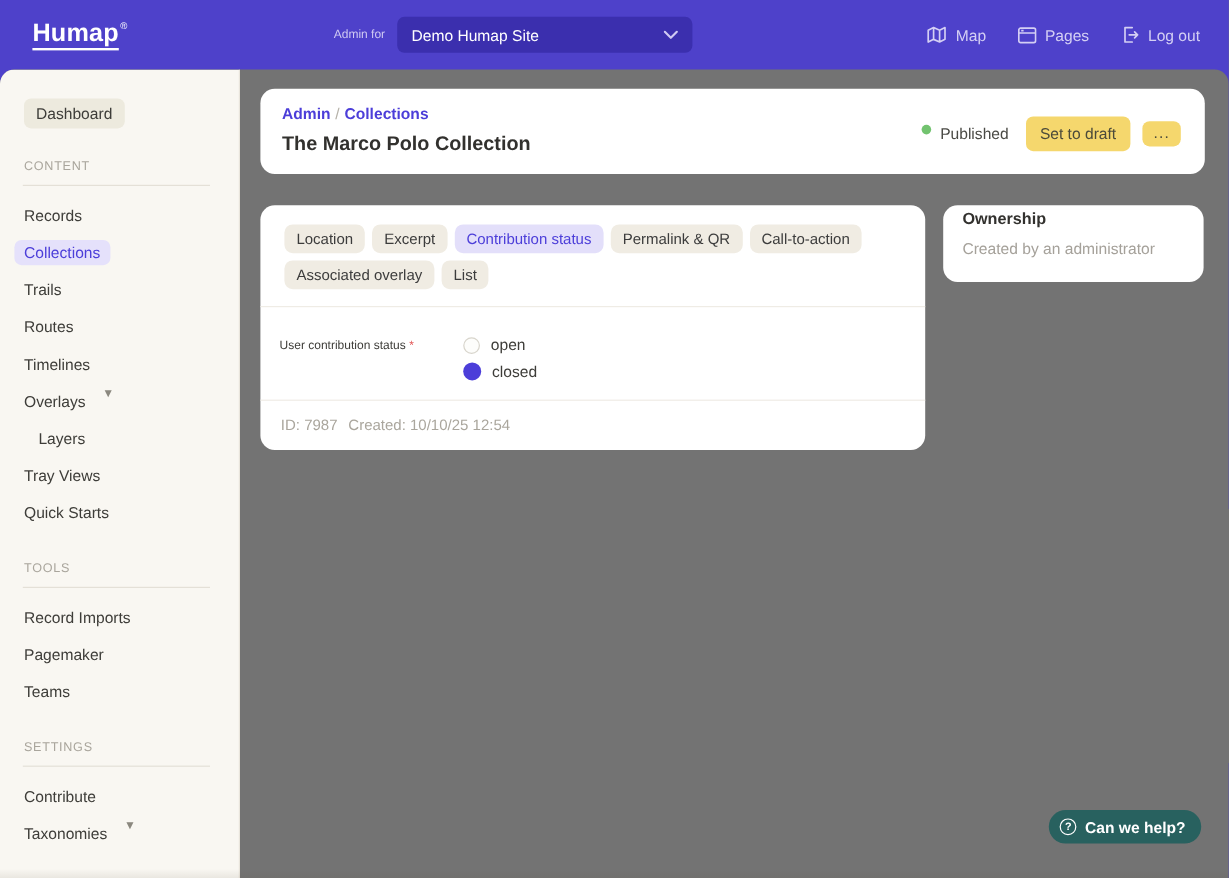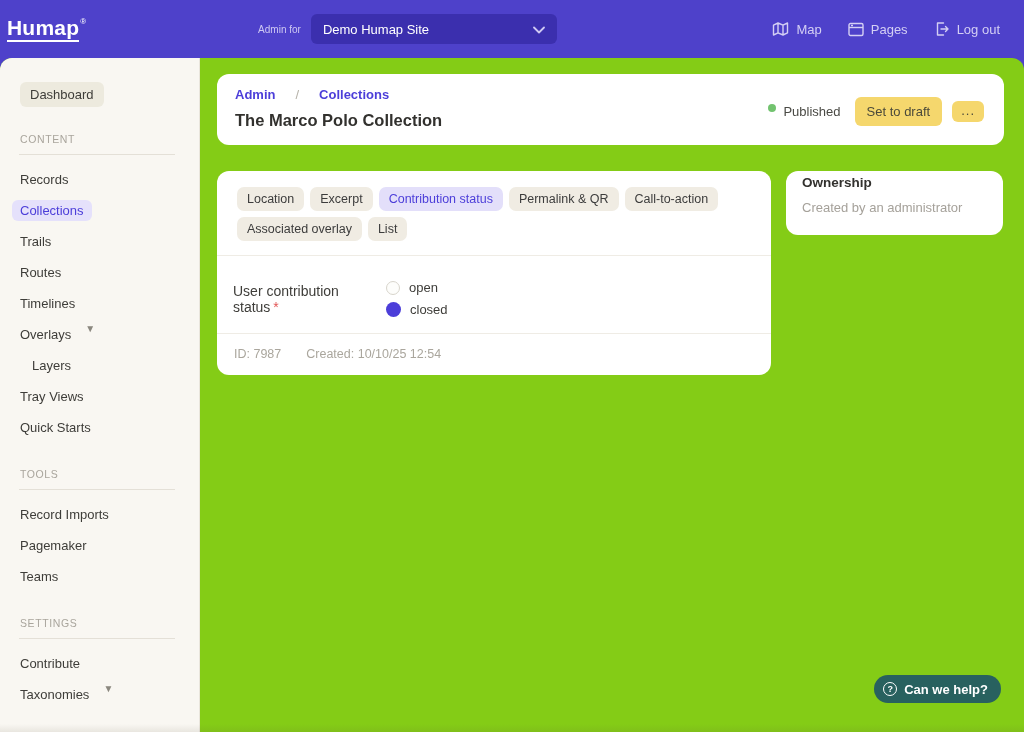--- a/index.html
+++ b/index.html
@@ -6,21 +6,21 @@
   html,body { width:1024px; height:732px; overflow:hidden; }
   body {
     font-family:"Liberation Sans", sans-serif;
     background:#4e41ca;
     position:relative;
   }
 
   
   .topbar {
     height:58px; display:flex; align-items:center;
-    padding:0 24px 0 7px; color:#fff; position:relative;
+    padding:0 24px 0 27px; color:#fff; position:relative;
   }
   .logo { display:flex; align-items:flex-start; cursor:pointer; }
   .logo-text {
     font-size:21px; font-weight:bold; letter-spacing:0.2px;
     border-bottom:2.5px solid #fff; padding-bottom:1px; line-height:1.1;
   }
   .logo-reg { font-size:8px; margin-left:1px; margin-top:1px; }
   .admin-for-wrap { display:flex; align-items:center; margin-left:172px; gap:10px; }
   .admin-for-label { font-size:10px; color:#cfc9f3; }
   .site-select {
@@ -30,21 +30,21 @@
   }
   .site-select-value { font-size:13px; color:#fff; }
   .topnav { margin-left:auto; display:flex; align-items:center; gap:26px; }
   .topnav-item { display:flex; align-items:center; gap:7px; color:#d4cff4; font-size:13px; cursor:pointer; }
   .topnav-item svg { display:block; }
 
   
   .shell {
     position:absolute; top:58px; left:0; right:0; bottom:0;
     border-radius:12px 12px 0 0; overflow:hidden; display:flex;
-    background:#84cc16;
+    background:#737373;
   }
 
   
   .sidebar {
     width:200px; background:#f9f7f2; border-right:1px solid #e9e5dc;
     padding-top:24px; flex-shrink:0;
   }
   .dash-pill {
     display:inline-block; margin-left:20px; background:#edeade; color:#3e3d39;
     font-size:13px; padding:5px 10px; border-radius:6px; cursor:pointer;
@@ -65,21 +65,21 @@
   .side-item.indent { padding-left:32px; }
   .side-caret { color:#8b887f; font-size:10px; line-height:1; }
 
   
   .main { flex:1; position:relative; padding:16px 20px 0 17px; }
 
   .page-head-card {
     background:#fff; border-radius:12px; padding:13px 20px 15px 18px;
     display:flex; align-items:flex-start; justify-content:space-between;
   }
-  .breadcrumb { font-size:13px; display:flex; gap:20px; align-items:center; }
+  .breadcrumb { font-size:13px; display:flex; gap:4px; align-items:center; }
   .crumb { color:#4c3ed9; font-weight:bold; cursor:pointer; }
   .crumb-sep { color:#b5b1a8; }
   .page-title { margin-top:9px; font-size:16.5px; font-weight:bold; color:#32312e; }
   .head-right { display:flex; align-items:center; gap:10px; margin-top:10px; }
   .status { display:flex; gap:7px; font-size:13px; color:#4a4a45; margin-right:4px; }
   .status-dot { width:8px; height:8px; border-radius:50%; background:#72c36f; }
   .btn-yellow {
     background:#f5d76d; border:none; border-radius:6px; font-size:13px;
     color:#4b4a3a; padding:7px 12px; cursor:pointer;
     font-family:"Liberation Sans", sans-serif;
@@ -94,36 +94,36 @@
     border-bottom:1px solid #efece5; flex-wrap:wrap;
   }
   .tab {
     background:#f0ece3; color:#3c3c3c; font-size:12.5px;
     padding:5px 10px; border-radius:7px; cursor:pointer; white-space:nowrap;
   }
   .tab.active { background:#e3dffa; color:#4c3ed9; }
 
   .form-area { padding:24px 16px 16px 16px; }
   .field-row { display:flex; }
-  .field-label { width:153px; font-size:14px; color:#3e3d39; padding-top:3px; }
+  .field-label { width:153px; font-size:10px; color:#3e3d39; padding-top:3px; }
   .req { color:#e25555; margin-left:3px; }
   .radio-group { display:flex; flex-direction:column; gap:7px; }
   .radio-option { display:flex; align-items:center; gap:9px; cursor:pointer; }
   .radio-circle {
     width:14px; height:14px; border-radius:50%;
     border:1.5px solid #d8d5cc; background:#fdfdfb;
   }
   .radio-circle.checked { border:none; background:#4c3ed9; width:15px; height:15px; }
   .radio-label { font-size:13px; color:#3e3d39; }
   .submit-row { display:flex; justify-content:flex-end; margin-top:40px; }
   .btn-submit { padding:10px 16px; font-size:13.5px; color:#6b6a5e; }
 
   .editor-meta {
     border-top:1px solid #efece5; padding:13px 17px 14px 17px;
-    font-size:12.5px; color:#aaa69d; display:flex; gap:25px;
+    font-size:12.5px; color:#aaa69d; display:flex; gap:9px;
   }
 
   .ownership-card {
     background:#fff; border-radius:12px; width:217px; padding:4px 16px 20px 16px;
   }
   .ownership-title { font-size:13.5px; font-weight:bold; color:#32312e; }
   .ownership-body { margin-top:10px; font-size:13px; color:#a5a19a; }
 
   
   .help-btn {

